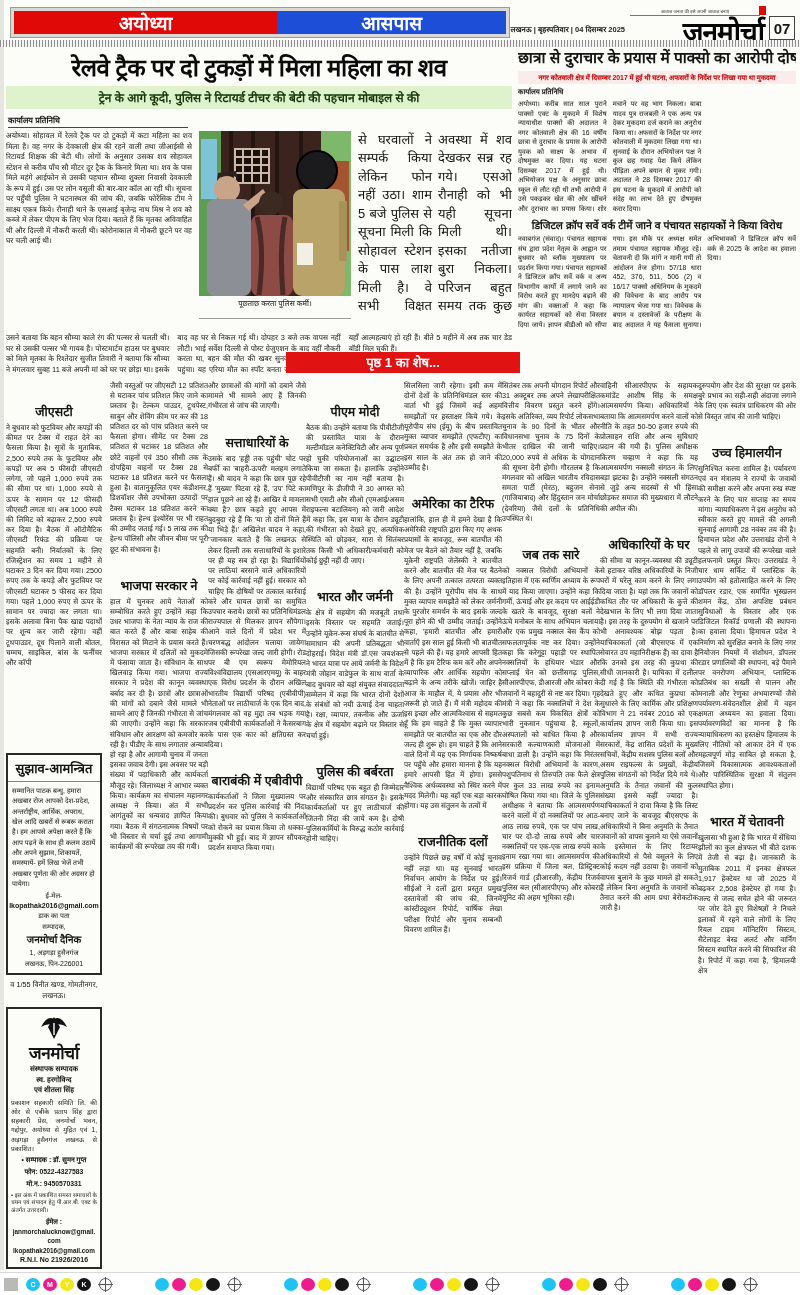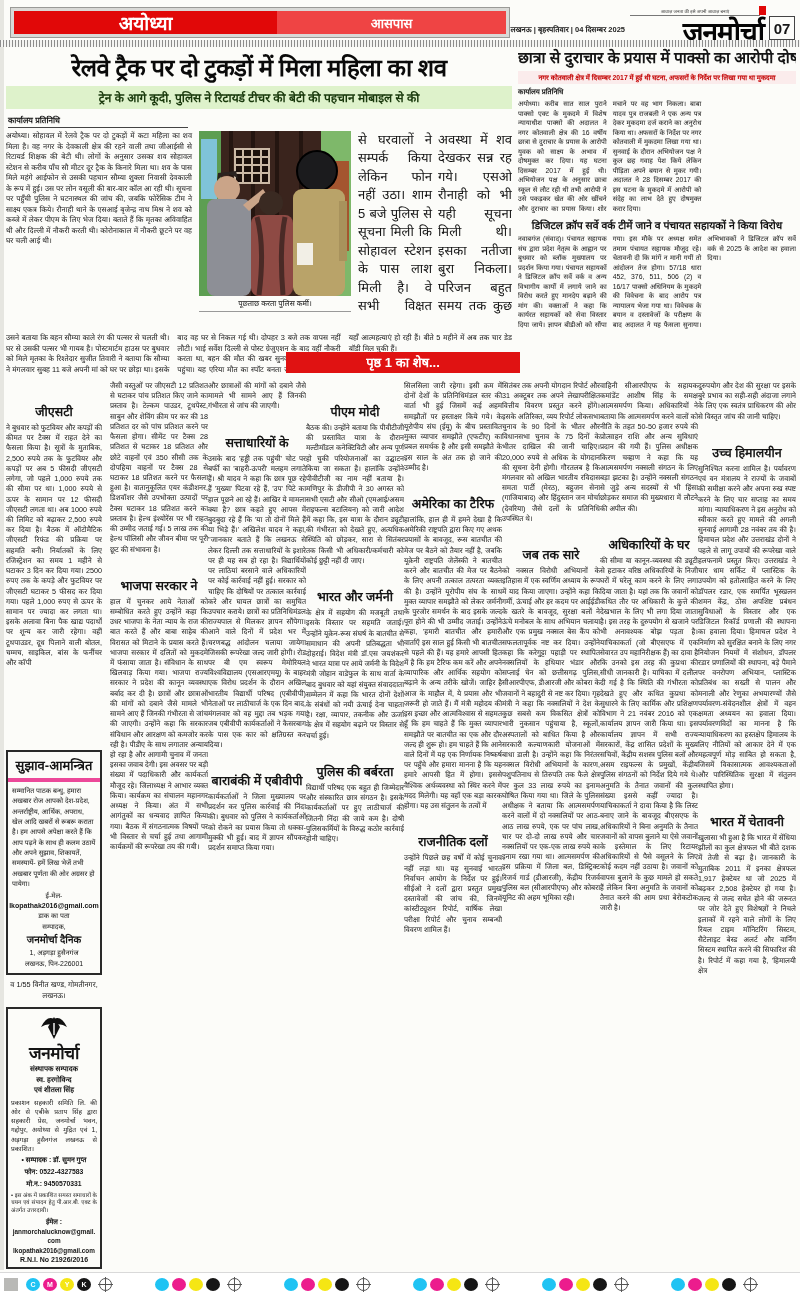--- a/index.html
+++ b/index.html
@@ -6,21 +6,21 @@
   html,body { background:#888; }
   .page { position:relative; width:800px; height:1295px; margin:0 auto; background:#fcfcf9;
           font-family:"Liberation Sans","DejaVu Sans",sans-serif; color:#151515; overflow:hidden; }
   .edge-strip { position:absolute; left:0; top:0; width:4px; height:1270px; background:#e6e6e1; }
 
   
   .secbar { position:absolute; left:10px; top:7px; width:500px; height:31px; background:#d9d9d6;
             border:1px solid #9a9a97; padding:3px; display:flex; }
   .sec-red  { flex:1.15; background:#e10808; color:#fff; font-weight:bold; font-size:19px;
               display:flex; align-items:center; justify-content:center; }
-  .sec-black{ flex:1; background:#ef4444; color:#fff; font-weight:bold; font-size:13px;
+  .sec-black{ flex:1; background:#1d4ed8; color:#fff; font-weight:bold; font-size:19px;
               display:flex; align-items:center; justify-content:center; }
   .dateline { position:absolute; right:175px; top:24px; font-size:7.5px; font-weight:bold; color:#222; }
   .tagline  { position:absolute; right:40px; top:8px; width:130px; font-size:4.5px; color:#333;
               text-align:center; border-bottom:1px solid #777; padding-bottom:1px; }
   .tag-dot  { position:absolute; right:34px; top:6px; width:7px; height:9px; background:#e10808; }
   .paper    { position:absolute; right:36px; top:12px; font-size:28px; font-weight:900; color:#050505;
               letter-spacing:-1px; }
   .pagebox  { position:absolute; right:5px; top:16px; width:26px; height:24px; border:1px solid #444;
               font-size:15px; font-weight:bold; display:flex; align-items:center; justify-content:center; }
   .hatch { position:absolute; left:0; right:0; top:40px; height:7px;
@@ -31,21 +31,21 @@
   .lead-hl { font-size:24px; font-weight:800; letter-spacing:-0.5px; white-space:nowrap;
              overflow:hidden; text-align:center; color:#0a0a0a; }
   .lead-sub { margin-top:3px; background:#def2cb; color:#18380b; font-weight:bold; font-size:12px;
               text-align:center; padding:3px 0; white-space:nowrap; overflow:hidden; }
   .byrow { margin:5px 2px 3px; font-size:8px; font-weight:bold; border-bottom:1px solid #444;
            width:180px; padding-bottom:2px; }
   .lead-body { display:flex; gap:7px; height:198px; overflow:hidden; }
   .lead-c1 { width:186px; font-size:7.4px; line-height:1.42; text-align:justify; }
   .photo-wrap { width:152px; }
   .photo { width:152px; height:165px; display:block; }
-  .caption { font-size:7.5px; text-align:center; padding-top:2px; border-bottom:1px solid #999; padding-bottom:3px; }
+  .caption { font-size:7.5px; text-align:center; padding-top:2px; border-bottom:1px solid #999; padding-bottom:10px; }
   .lead-c3 { flex:1; column-count:2; column-gap:6px; column-fill:auto; font-size:13px;
              line-height:1.42; text-align:justify; }
   .lead-bottom { margin-top:4px; column-count:3; column-gap:8px; column-fill:auto; height:52px;
                  overflow:hidden; font-size:7.4px; line-height:1.42; text-align:justify; }
 
   
   .rstory { position:absolute; left:518px; top:46px; width:278px; }
   .r-hl { font-size:15.5px; font-weight:800; text-align:center; white-space:nowrap; overflow:hidden; }
   .r-sub { margin:3px 0; background:#fbecec; color:#c40404; font-weight:bold; font-size:6.8px;
            text-align:center; padding:2px 0; white-space:nowrap; overflow:hidden; }
@@ -64,21 +64,21 @@
   .bodygrid { position:absolute; left:6px; top:381px; width:790px; height:888px; display:flex; gap:8px; }
   .rail { width:96px; display:flex; flex-direction:column; }
   .bh { font-size:12.5px; font-weight:800; text-align:center; margin:22px 0 3px; }
   .bp { font-size:7.2px; line-height:1.42; text-align:justify; }
   .gst { height:388px; overflow:hidden; }
   .bcols { flex:1; display:flex; }
   .bcol { flex:1; overflow:hidden; }
 
   
   .sbox { border:2px solid #2a2a2a; margin-top:6px; padding:0 0 5px; }
-  .sbox-h { border-bottom:4px solid #ec4899; font-size:13px; font-weight:800; text-align:center; padding:4px 0; }
+  .sbox-h { border-bottom:1px solid #ec4899; font-size:13px; font-weight:800; text-align:center; padding:4px 0; }
   .sbox-t { font-size:6.9px; line-height:1.5; padding:4px 4px 0; }
   .sbox-c { font-size:6.9px; text-align:center; padding-top:2px; }
   .sbox-mail { font-size:7px; font-weight:bold; text-align:center; padding-top:2px; }
   .sbox-paper { font-size:10px; font-weight:800; text-align:center; padding-top:1px; }
   .addr2 { font-size:7.3px; text-align:center; margin:5px 0 0; line-height:1.5; }
 
   
   .ibox { border:2px solid #2a2a2a; margin-top:5px; padding:4px 3px; text-align:center; }
   .ibox .logo { display:block; margin:0 auto; }
   .ibox-paper { font-size:17px; font-weight:900; letter-spacing:-0.5px; }

